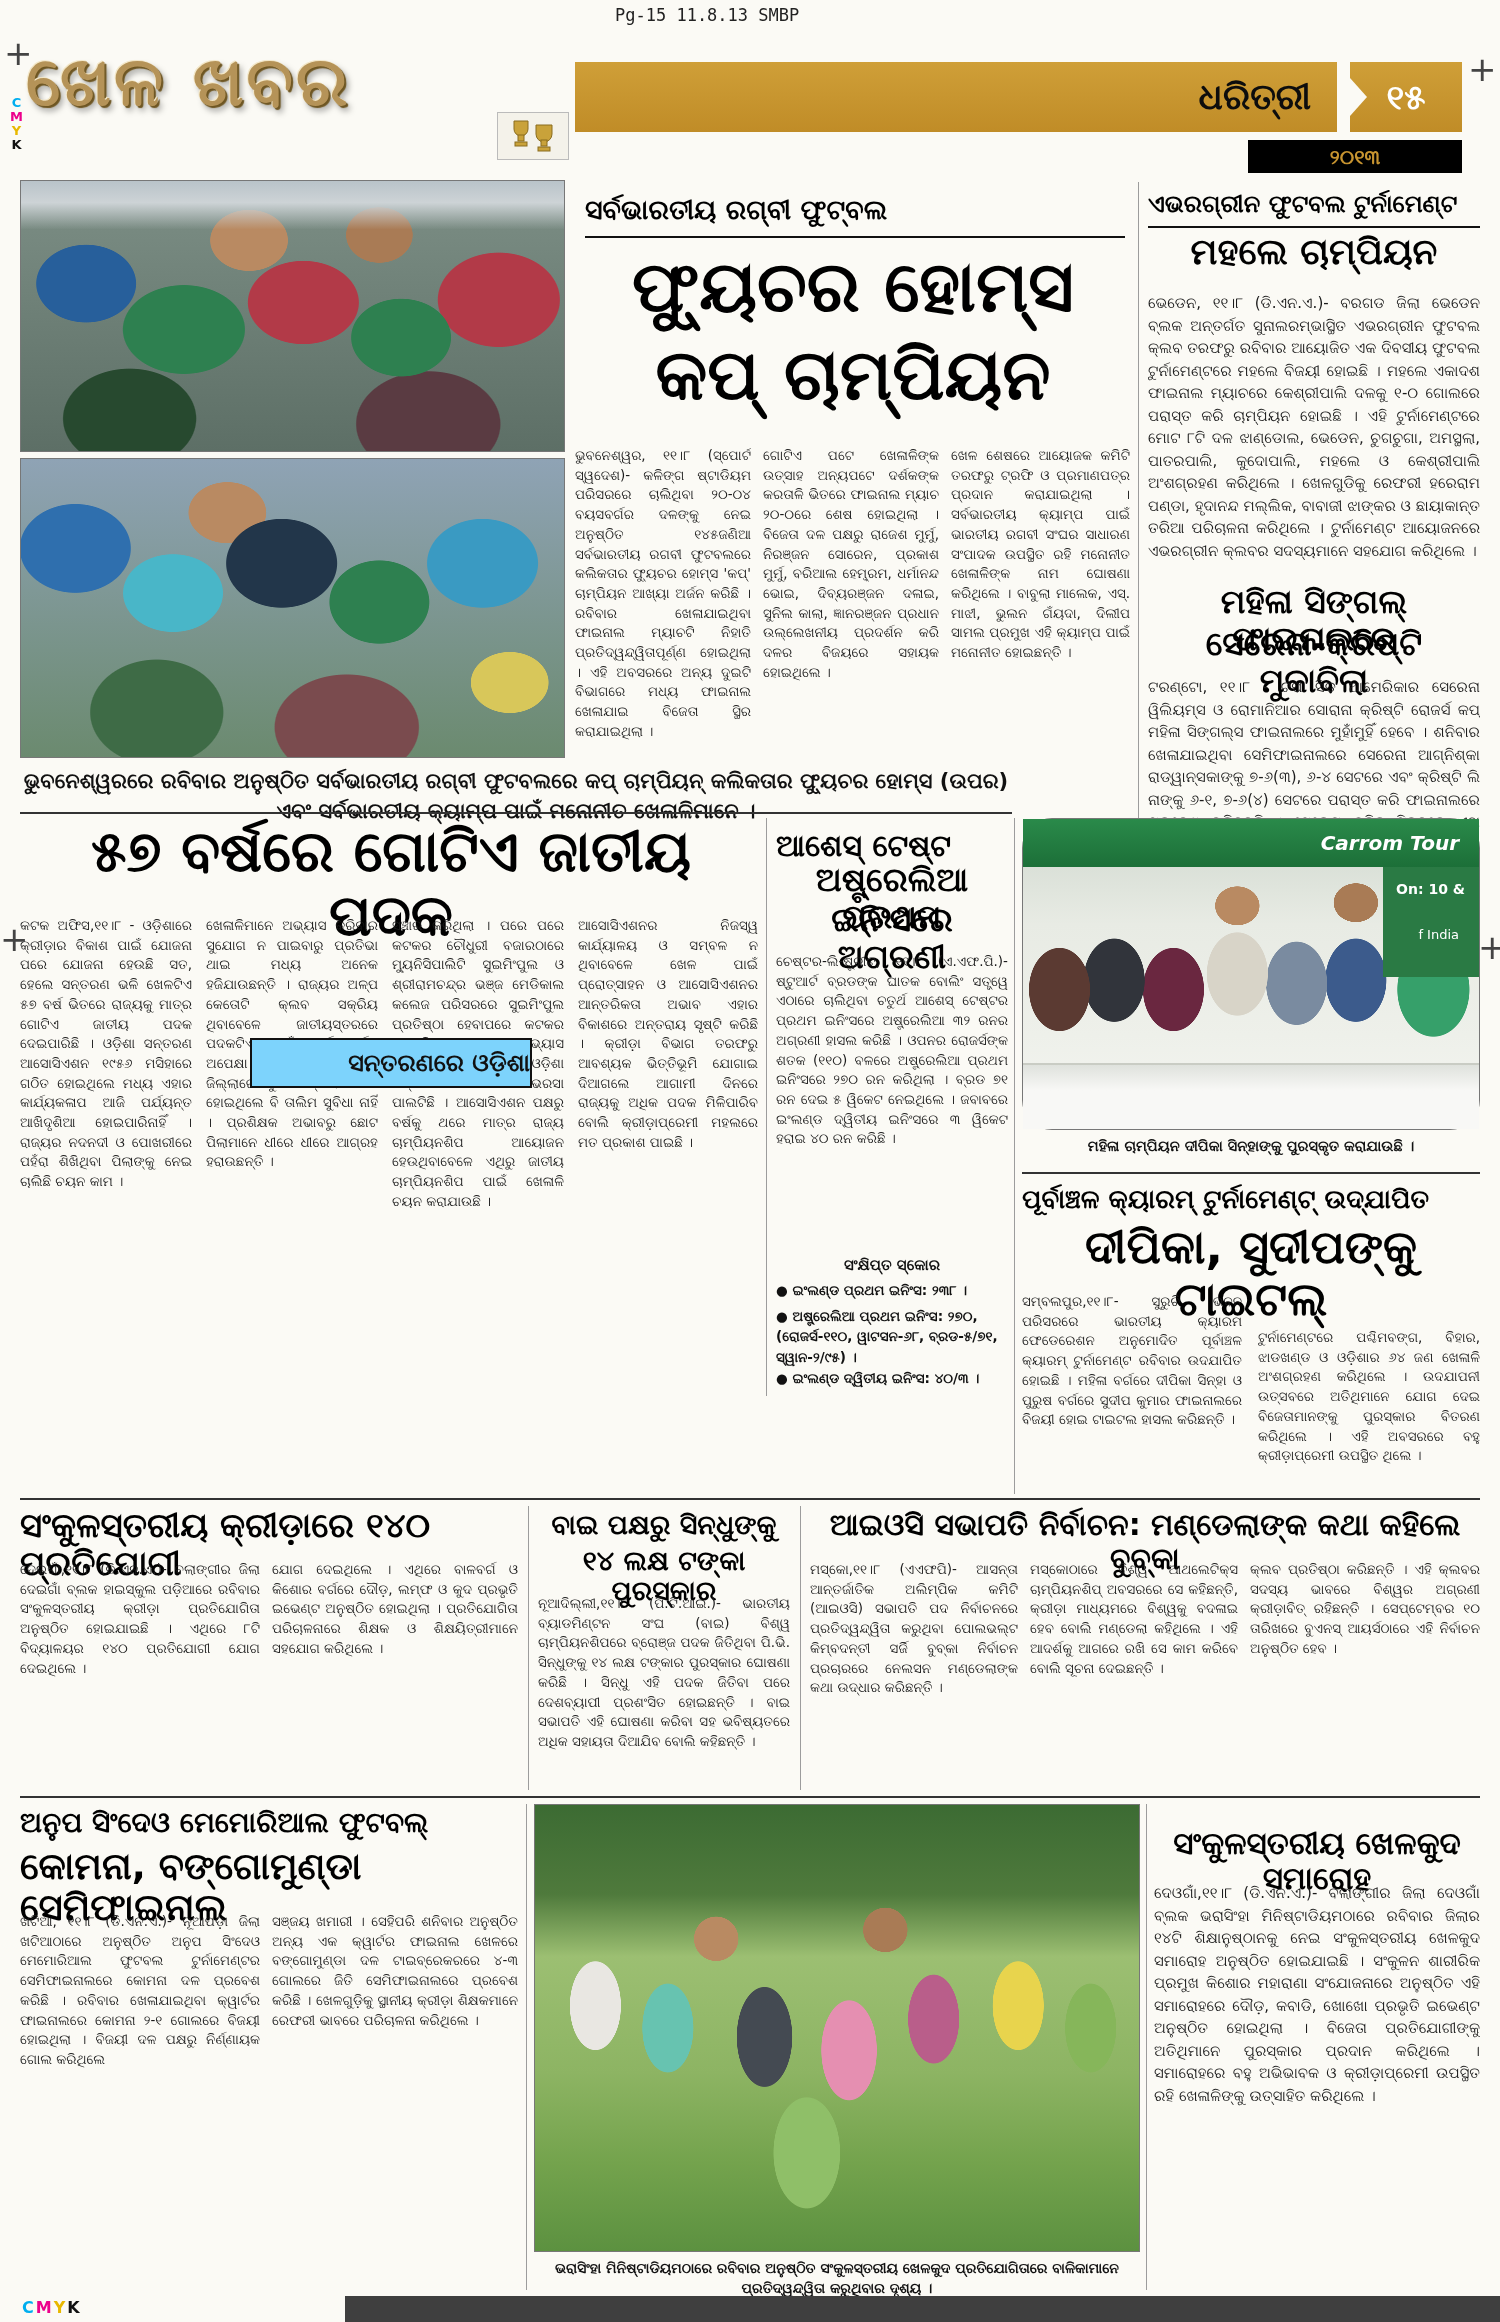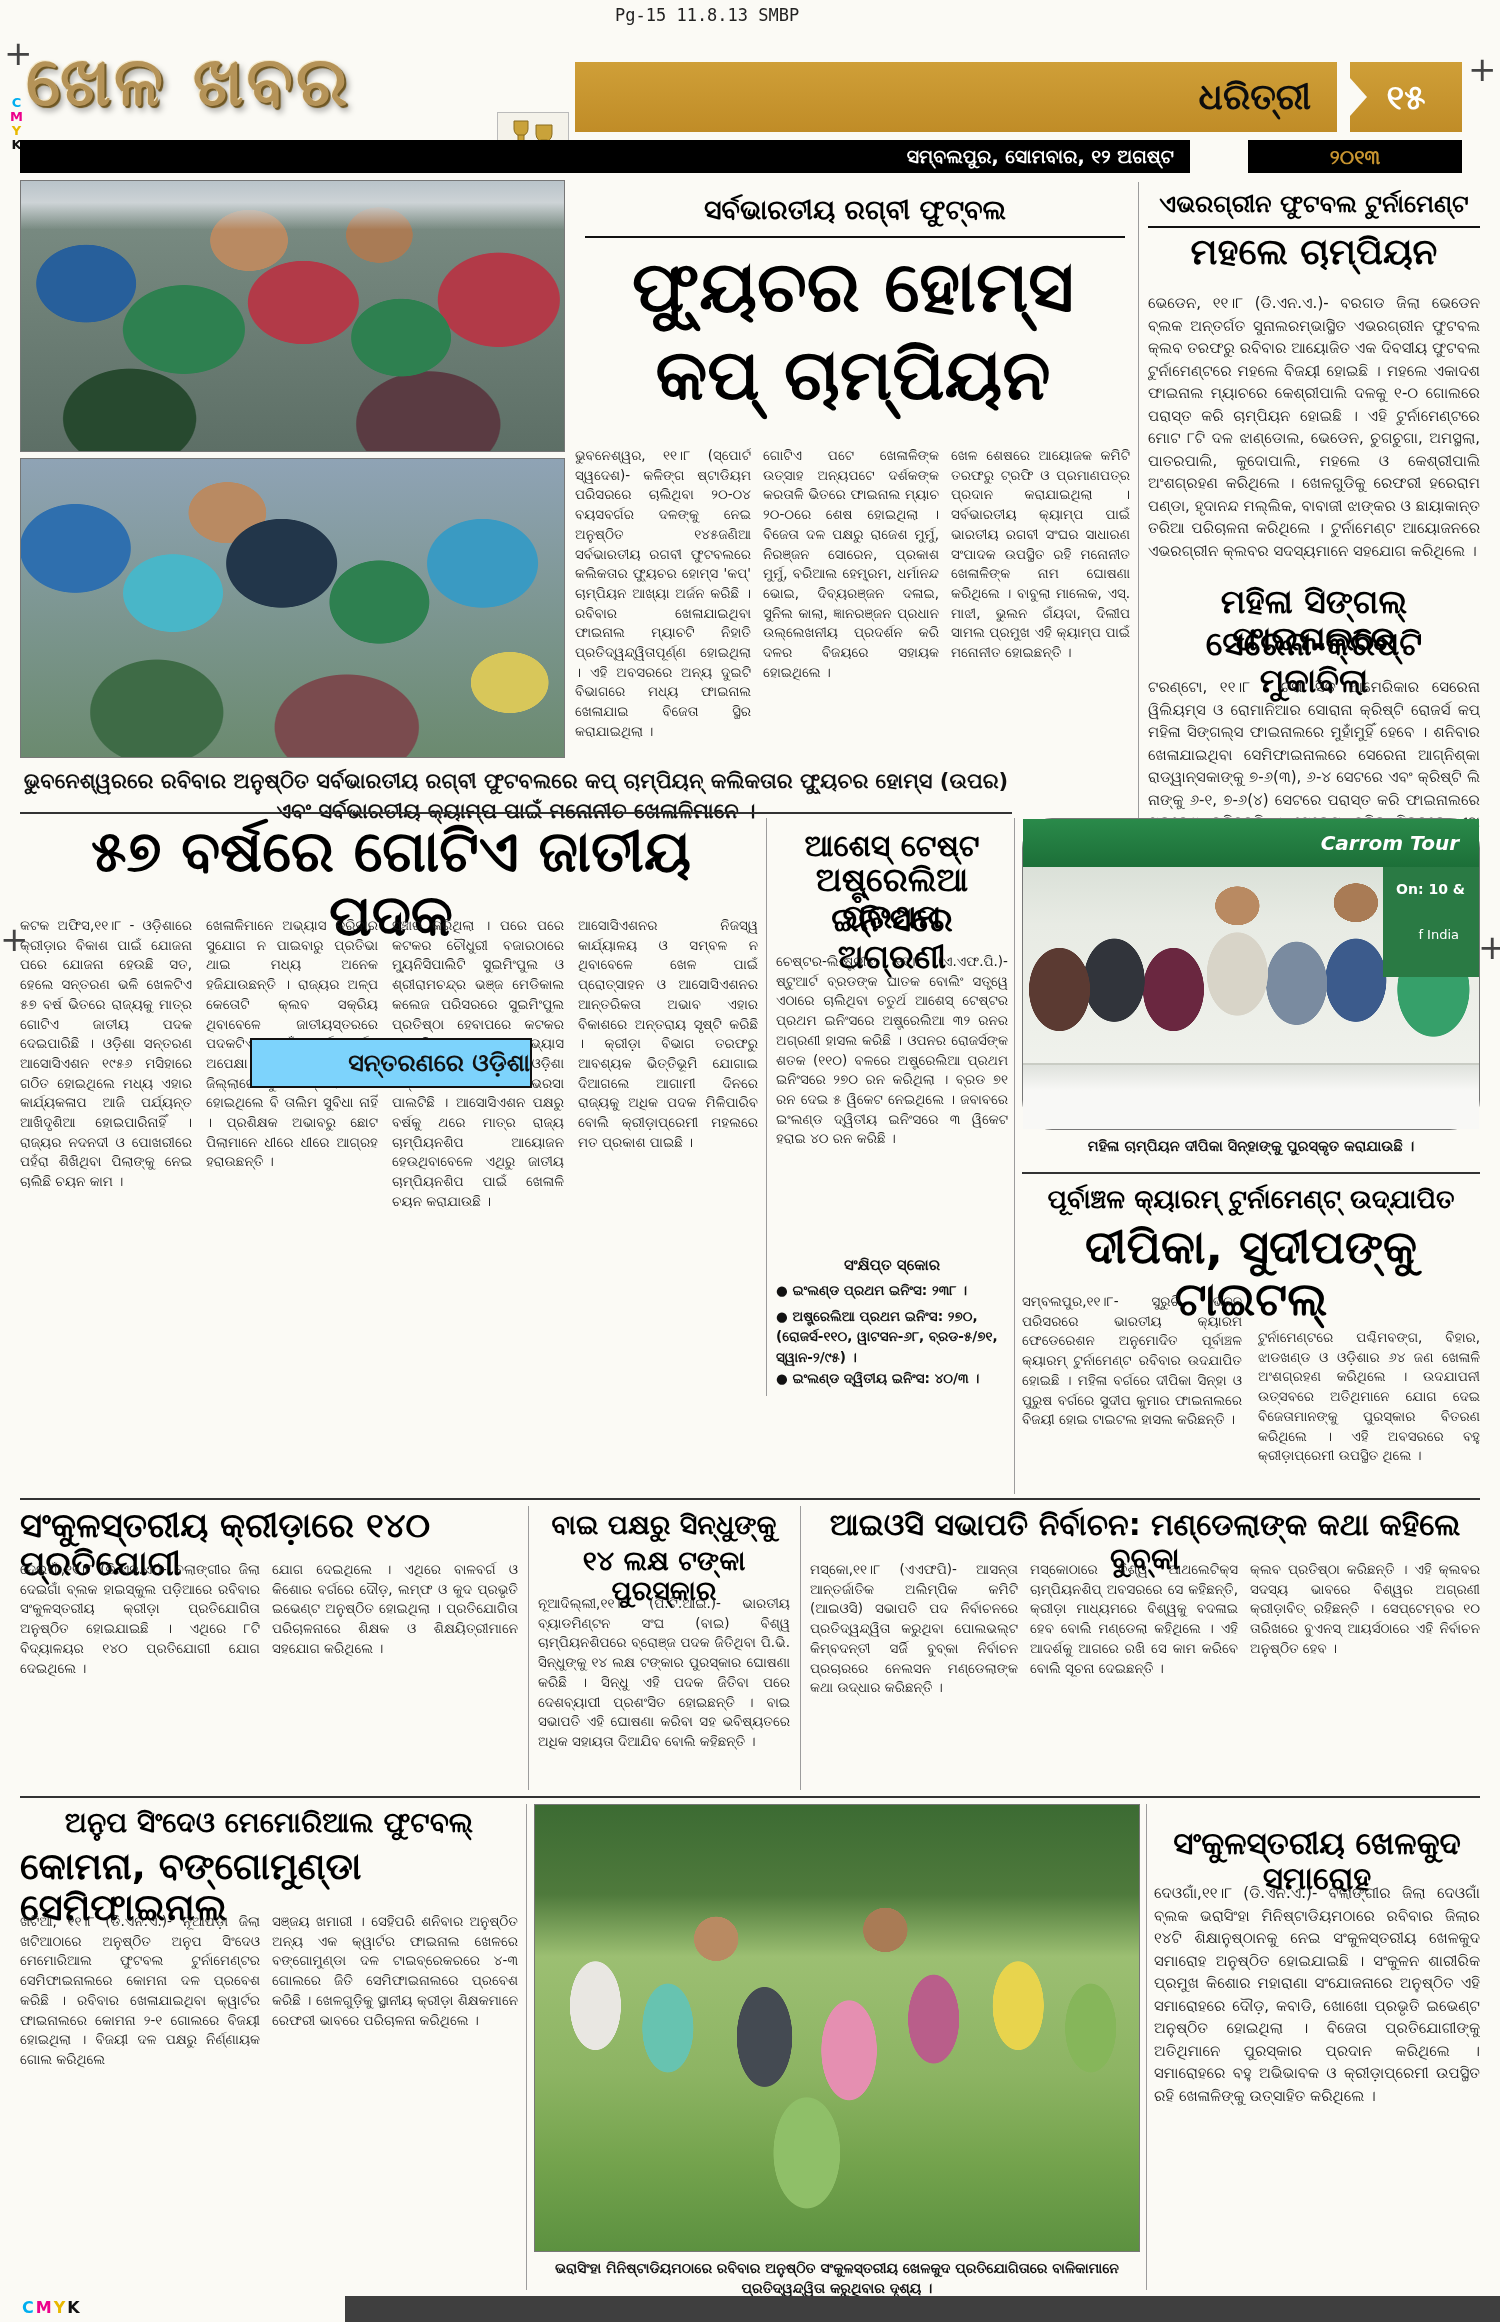--- a/index.html
+++ b/index.html
@@ -1,21 +1,21 @@
 <!DOCTYPE html>
 <html><head>
 <meta charset="utf-8">
 <style>
   html,body{margin:0;padding:0;background:#9a9a9a;}
   #page{position:relative;width:1500px;height:2322px;margin:0 auto;background:#fbfaf5;
         font-family:"DejaVu Sans",sans-serif;color:#111;overflow:hidden;}
   .abs{position:absolute;}
   .body-text{font-size:13.5px;line-height:1.46;text-align:justify;overflow:hidden;color:#1b1b1b;}
   .body-lg{font-size:15px;line-height:1.5;}
-  .kicker{font-weight:bold;text-align:center;color:#000;}
+  .kicker{font-weight:bold;text-align:left;color:#000;}
   .headline{font-weight:bold;color:#000;text-align:center;line-height:1.12;}
   .caption{font-weight:bold;text-align:center;font-size:21px;line-height:1.45;color:#111;}
   .rule-h{background:#1c1c1c;height:2px;}
   .rule-v{background:#9c9c9c;width:1px;}
   .photo{border:1px solid #777;box-sizing:border-box;}
   .regmark{color:#444;font-size:34px;font-weight:normal;line-height:1;}
   .cmyk-col span{display:block;font-size:13px;font-weight:bold;line-height:14px;text-align:center;}
   .goldbar{background:linear-gradient(180deg,#cf9f38,#c08c27);}
   .masthead-title{font-size:68px;font-weight:bold;letter-spacing:3px;color:#b59358;
       text-shadow:-1px -1px 0 #f3e7c8, 2px 2px 1px #6e5622, 4px 5px 6px rgba(0,0,0,.35);}
@@ -58,23 +58,20 @@
 
   <div class="abs goldbar" style="left:575px;top:62px;width:762px;height:70px;display:flex;align-items:center;justify-content:flex-end;padding-right:26px;box-sizing:border-box;">
     <span style="font-size:36px;font-weight:bold;color:#0d0d0d;">ଧରିତ୍ରୀ</span>
   </div>
 
   <div class="abs goldbar" style="left:1350px;top:62px;width:112px;height:70px;display:flex;align-items:center;justify-content:center;">
     <span style="font-size:34px;font-weight:bold;color:#fff;">୧୫</span>
   </div>
   <div class="abs" style="left:1350px;top:78px;width:0;height:0;border-top:19px solid transparent;border-bottom:19px solid transparent;border-left:17px solid #fbfaf5;"></div>
 
-  <div class="abs datebar" style="left:20px;top:140px;width:1170px;height:33px;display:flex;align-items:center;justify-content:flex-end;padding-right:16px;box-sizing:border-box;">
-    <span style="font-size:19px;font-weight:bold;">ସମ୍ବଲପୁର, ସୋମବାର, ୧୨ ଅଗଷ୍ଟ</span>
-  </div>
   <div class="abs" style="left:1248px;top:140px;width:214px;height:33px;background:#000;display:flex;align-items:center;justify-content:center;">
     <span style="font-size:20px;font-weight:bold;color:#c79430;">୨୦୧୩</span>
   </div>
 
   <div class="abs photo" style="left:20px;top:180px;width:545px;height:272px;background:
     linear-gradient(180deg,#b9c3c9 0%,#cdd3d6 8%,rgba(205,211,214,0) 18%),
     radial-gradient(90px 70px at 12% 38%,#275f9b 0 55%,transparent 56%),
     radial-gradient(110px 80px at 30% 55%,#2e8050 0 55%,transparent 56%),
     radial-gradient(100px 75px at 52% 45%,#b23a48 0 55%,transparent 56%),
     radial-gradient(90px 70px at 70% 58%,#2e8050 0 55%,transparent 56%),

